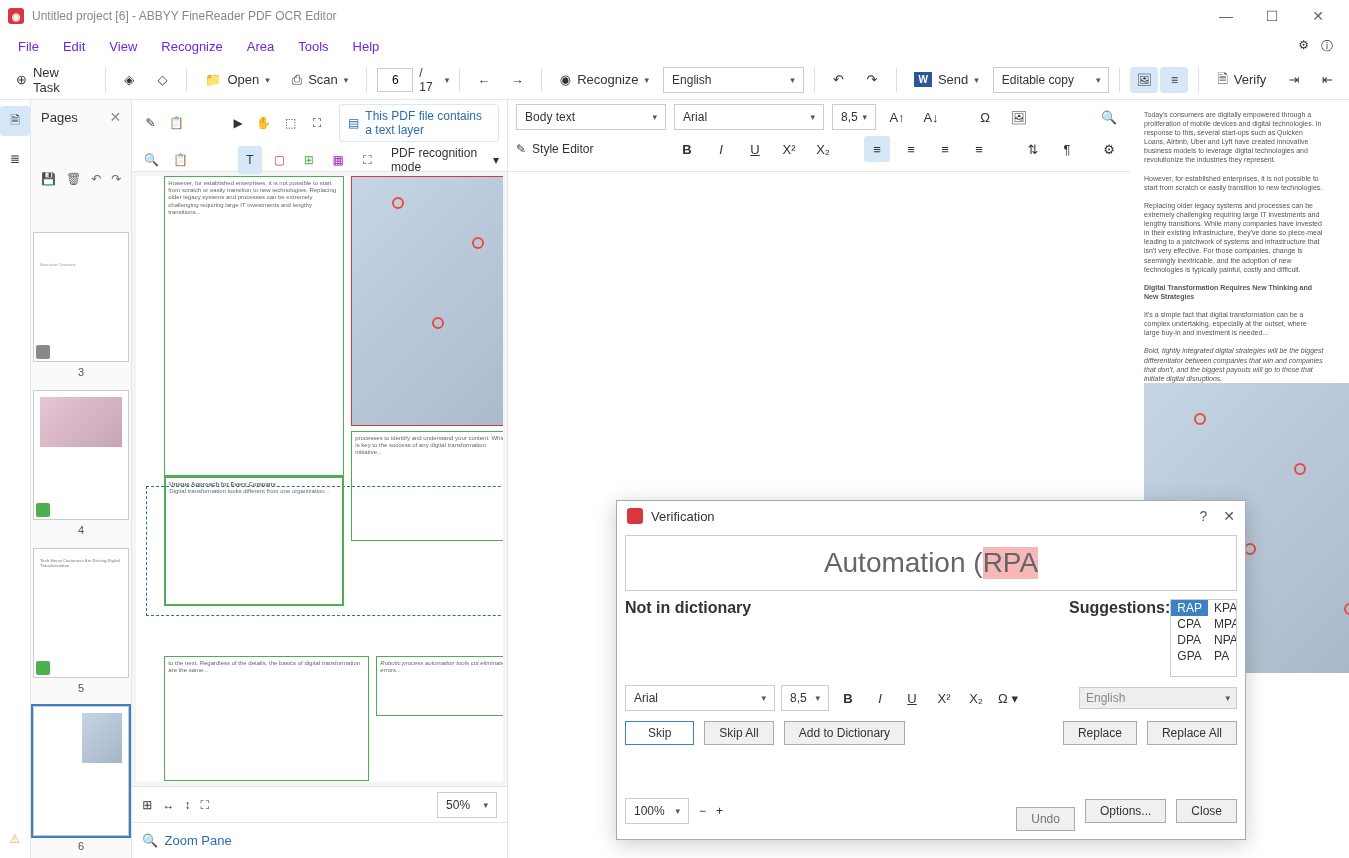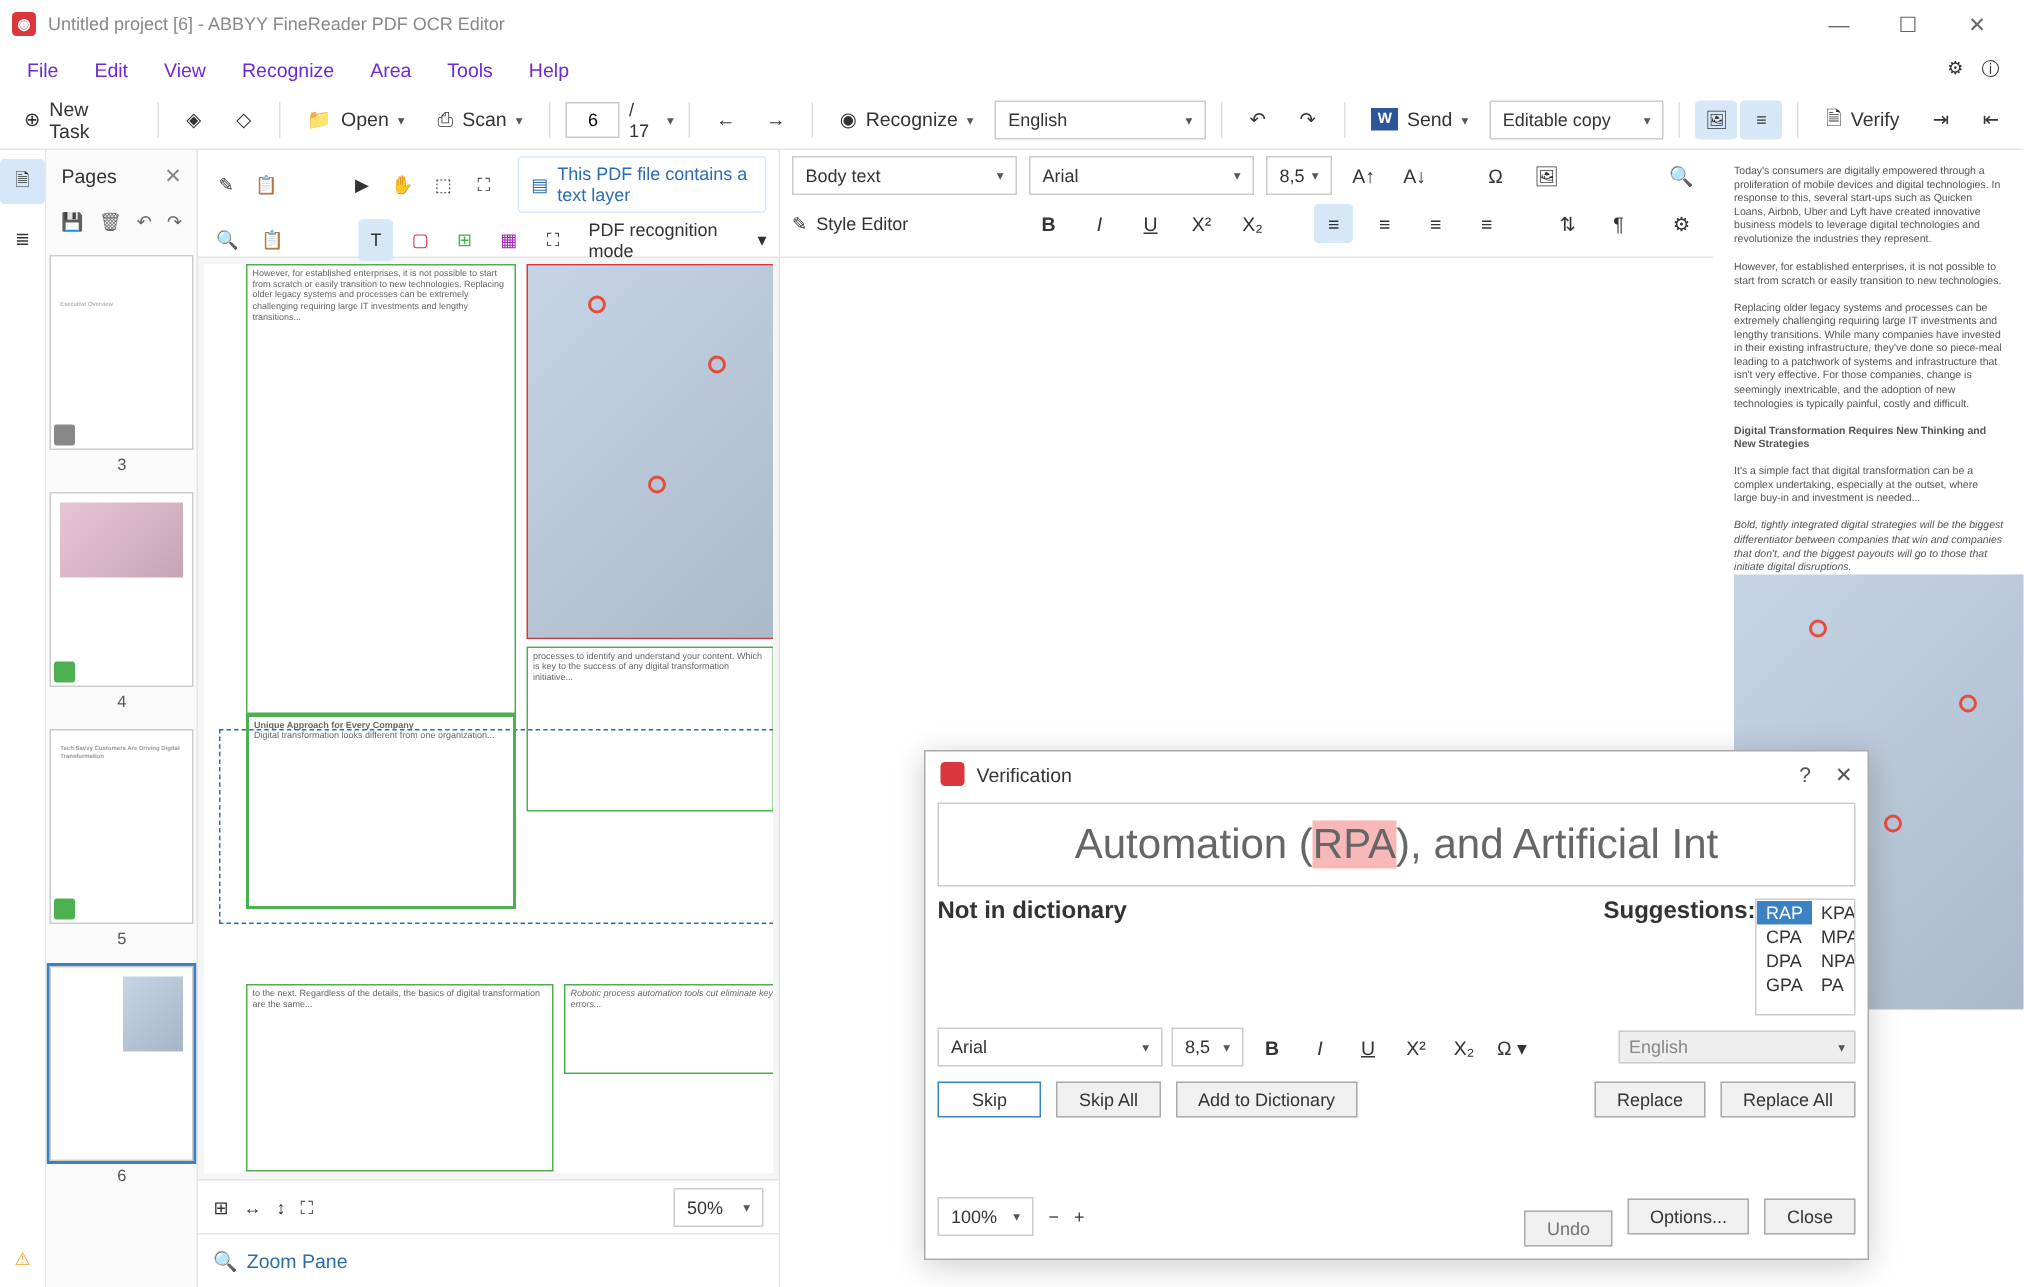--- a/index.html
+++ b/index.html
@@ -33,21 +33,21 @@
 
 .main { display: flex; height: calc(858px - 32px - 28px - 40px); }
 
 
 .leftrail { width: 46px; border-right: 1px solid #e5e5e5; display: flex; flex-direction: column; align-items: center; padding-top: 6px; gap: 8px; }
 .leftrail .rail-btn { width: 30px; height: 30px; display:flex;align-items:center;justify-content:center; border-radius: 3px; }
 .leftrail .rail-btn.active { background: #d6e8f7; }
 .leftrail .warn { margin-top: auto; margin-bottom: 12px; color: #f0a030; }
 
 
-.pages-panel { width: 160px; border-right: 1px solid #e5e5e5; display: flex; flex-direction: column; background: #fafafa; }
+.pages-panel { width: 160px; border-right: 1px solid #e5e5e5; display: flex; flex-direction: column; background: #fafafa; gap: 31px; }
 .pages-header { height: 34px; display: flex; align-items: center; padding: 0 10px; font-size: 13px; color: #333; }
 .pages-header .close-x { margin-left: auto; color: #888; font-size: 14px; }
 .pages-toolbar { height: 28px; display: flex; align-items: center; gap: 10px; padding: 0 10px; color: #666; }
 .thumbs { flex: 1; overflow-y: auto; padding: 8px 0; display: flex; flex-direction: column; align-items: center; gap: 12px; }
 .thumb-wrap { display:flex; flex-direction:column; align-items:center; position:relative; }
 .thumb { width: 96px; height: 130px; border: 1px solid #ccc; background: #fff; position: relative; overflow:hidden; }
 .thumb.selected { outline: 2px solid #3b82c4; }
 .thumb-num { font-size: 11px; color: #555; margin-top: 4px; }
 .thumb .mini { position:absolute; font-size:4px; color:#999; line-height:1.2; left:6px; right:6px; }
 .thumb .badge-green { position:absolute; bottom:2px; left:2px; width:14px;height:14px; background:#4caf50; border-radius:2px; }
@@ -268,21 +268,21 @@
       <div class="ctrow">
         <div class="ctbtn">🔍</div>
         <div class="ctbtn">📋</div>
         <div style="width:40px"></div>
         <div class="ctbtn sel">T</div>
         <div class="ctbtn" style="color:#d9363e;">▢</div>
         <div class="ctbtn" style="color:#4caf50;">⊞</div>
         <div class="ctbtn" style="color:#9c27b0;">▦</div>
         <div class="ctbtn">⛶</div>
         <div style="flex:1"></div>
-        <div style="font-size:12px;color:#333;display:flex;align-items:center;gap:16px;">
+        <div style="font-size:12px;color:#333;display:flex;align-items:center;gap:4px;">
           <span>PDF recognition mode</span>
           <span>▾</span>
         </div>
       </div>
     </div>
     <div class="center-body">
       <div class="doc-region" style="left:28px;top:0px;width:180px;height:300px;">However, for established enterprises, it is not possible to start from scratch or easily transition to new technologies. Replacing older legacy systems and processes can be extremely challenging requiring large IT investments and lengthy transitions...</div>
       <div class="doc-region img" style="left:215px;top:0px;width:245px;height:250px;">
         <div class="red-pin" style="top:20px;left:40px;"></div>
         <div class="red-pin" style="top:60px;left:120px;"></div>
@@ -389,21 +389,20 @@
     <div class="app-icon"></div>
     <span>Verification</span>
     <div class="dlg-btns">
       <span>?</span>
       <span>✕</span>
     </div>
   </div>
   <div class="dlg-preview">
     <span>Automation (</span>
       <span class="hl">RPA</span>
-      <span>), and Artificial Int</span>
   </div>
   <div class="dlg-row">
     <div class="dlg-left">
       <div class="dlg-label">Not in dictionary</div>
     </div>
     <div class="dlg-right">
       <div class="dlg-label">Suggestions:</div>
       <div class="dlg-sugg">
         <table>
           <tbody>

